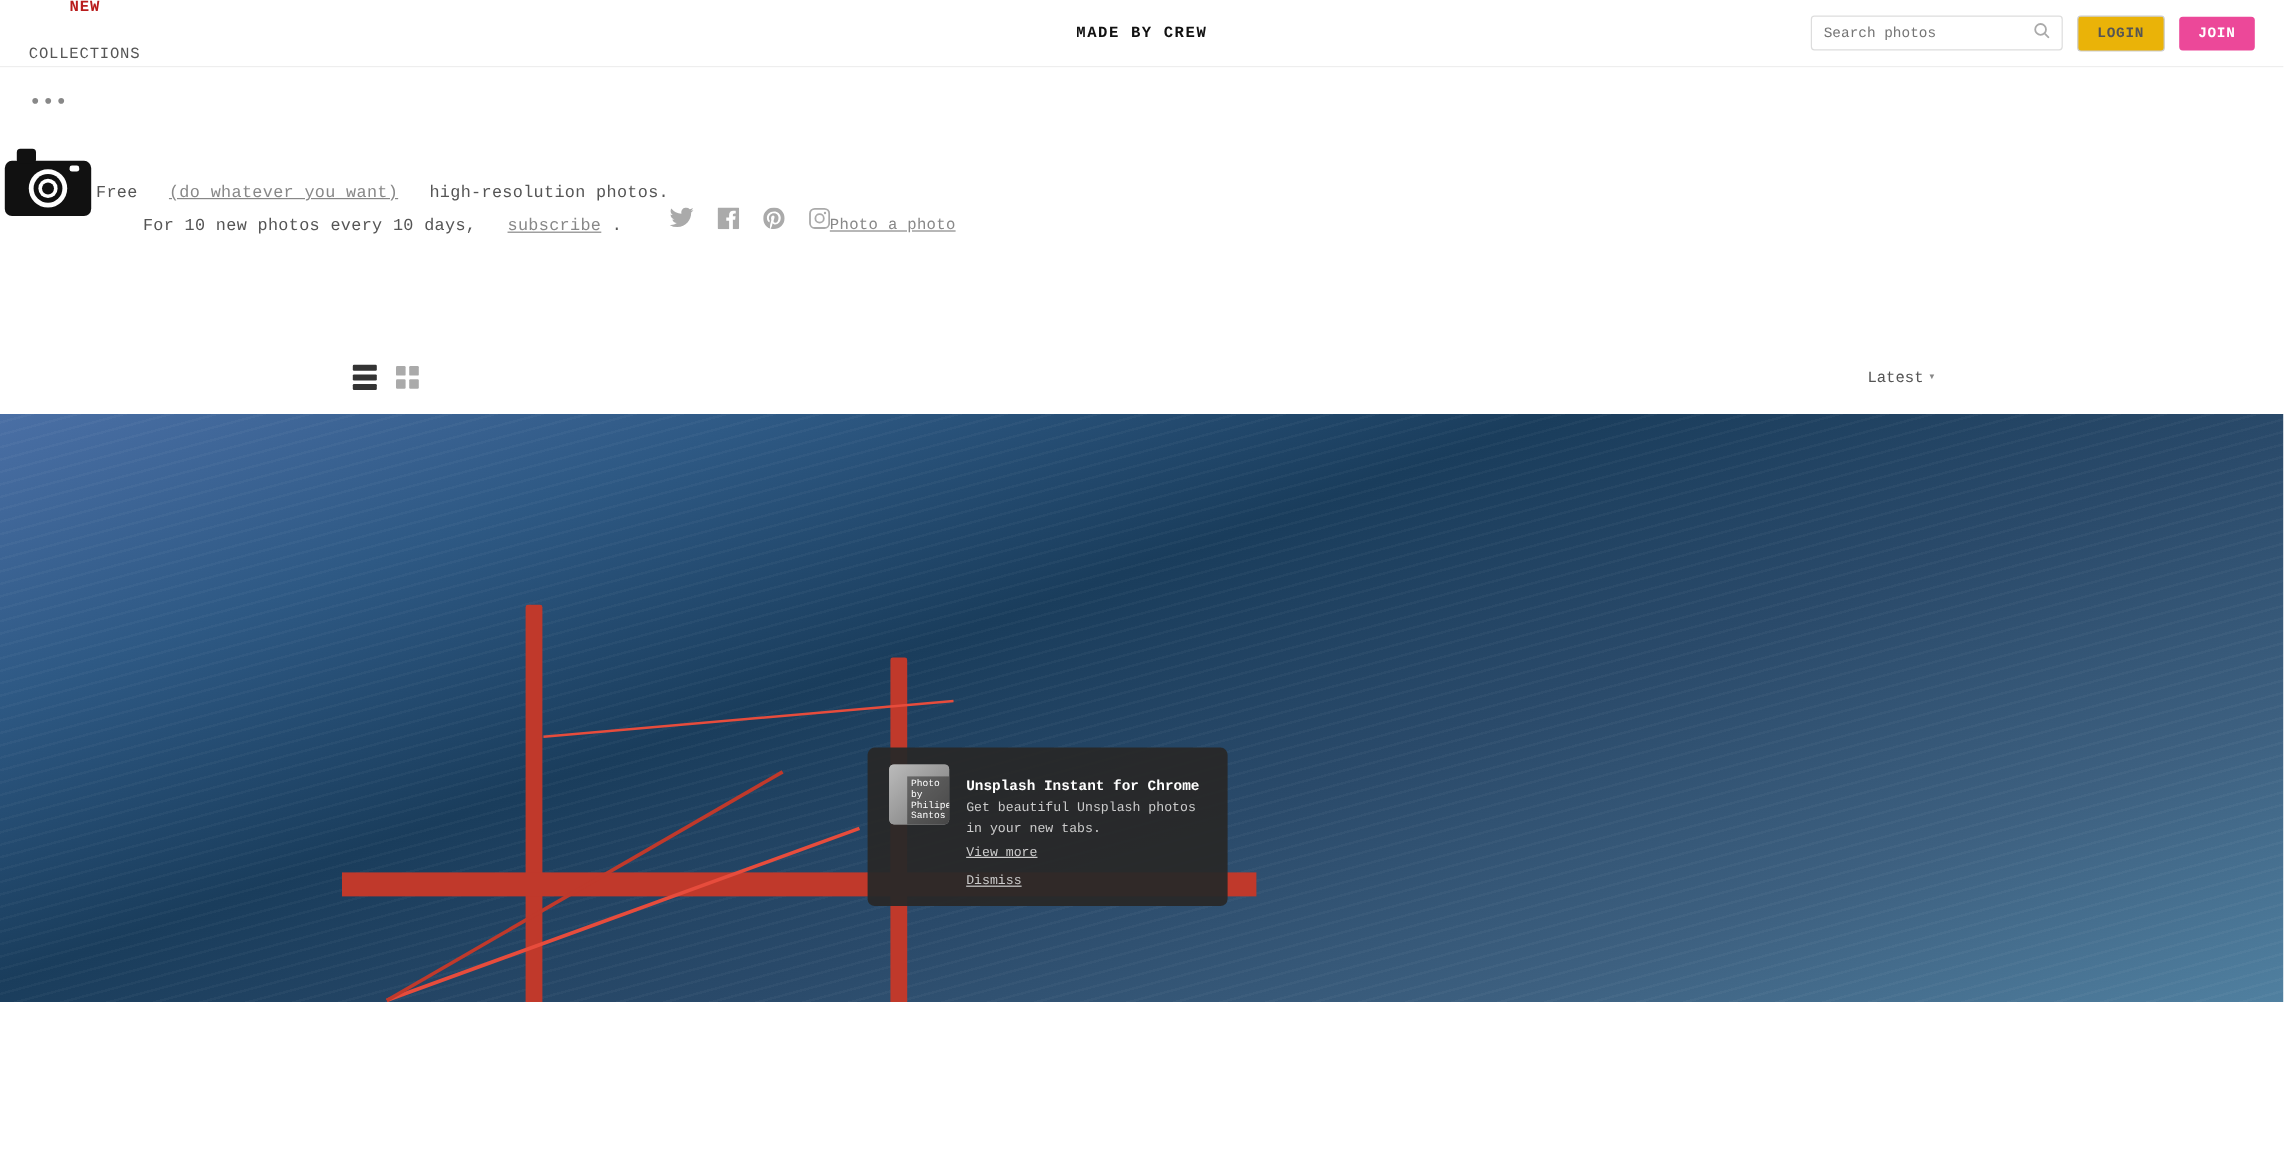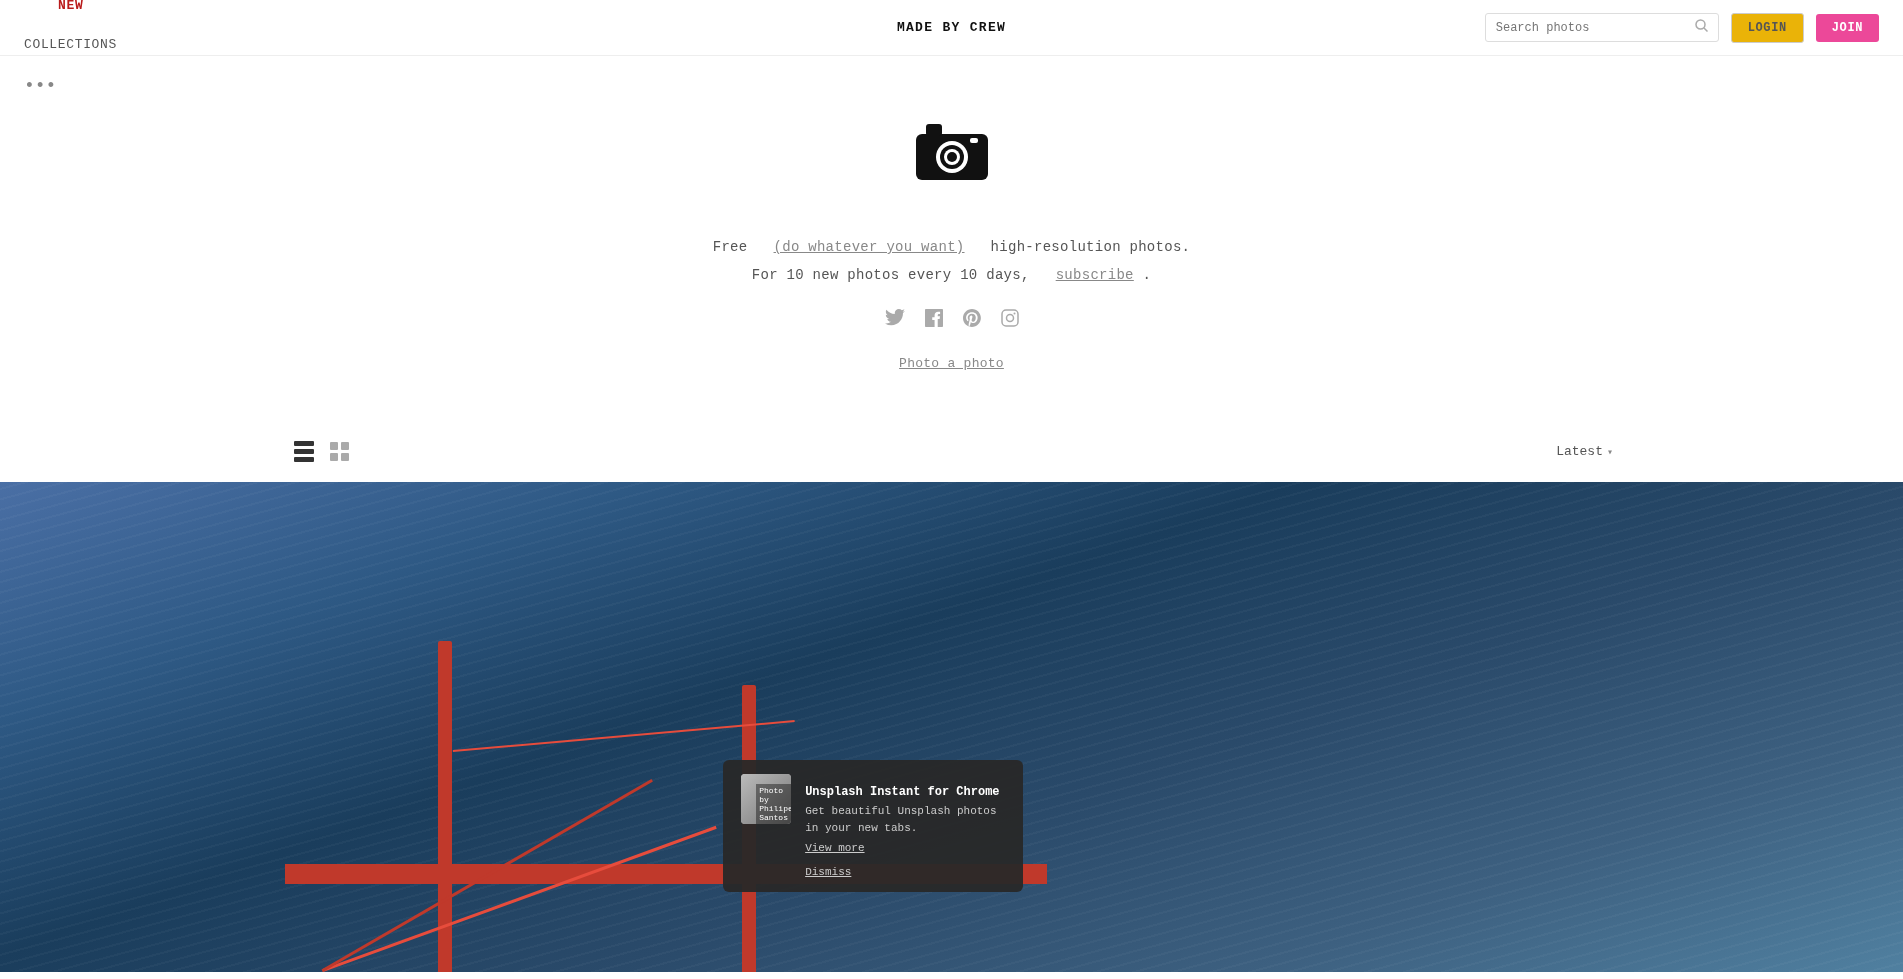--- a/index.html
+++ b/index.html
@@ -93,21 +93,21 @@
       align-items: center;
       gap: 12px;
     }
 
     .search-box {
       display: flex;
       align-items: center;
       border: 1px solid #ddd;
       border-radius: 3px;
       padding: 5px 10px;
-      width: 234px;
+      width: 210px;
     }
 
     .search-box input {
       border: none;
       outline: none;
       font-family: "Courier New", Courier, monospace;
       font-size: 12px;
       color: #999;
       width: 100%;
       background: transparent;
@@ -143,21 +143,21 @@
       background: #ec4899;
       color: #fff;
       padding: 7px 16px;
       border-radius: 3px;
       cursor: pointer;
     }
 
     
     .hero {
       display: flex;
-      flex-direction: column;
+      flex-direction: row;
       align-items: center;
       padding: 60px 0 40px;
     }
 
     .camera-icon {
       font-size: 64px;
       margin-bottom: 30px;
     }
 
     .hero-text {

